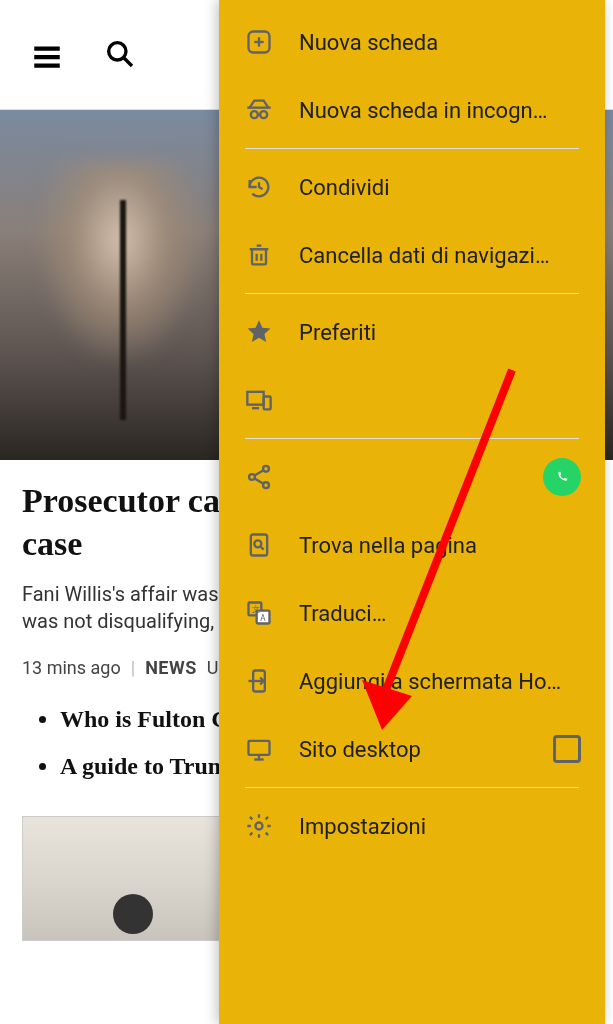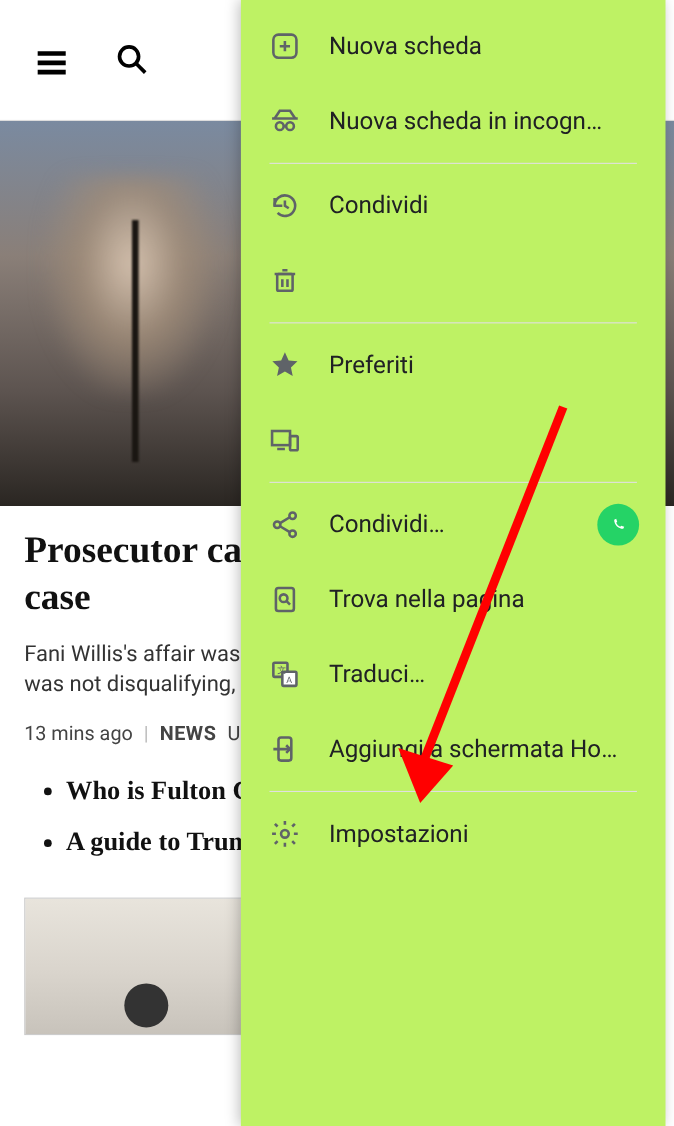--- a/index.html
+++ b/index.html
@@ -81,21 +81,21 @@
     background:#333; border-radius:50%;
   }
 
   
   .menu {
     position: absolute;
     top: 0;
     left: 219px;
     right: 8px;
     bottom: 0;
-    background: #bef264;
+    background: #eab308;
     box-shadow: -2px 0 12px rgba(0,0,0,0.25);
     padding: 8px 0 0;
     overflow: hidden;
   }
   .menu-item {
     display: flex;
     align-items: center;
     gap: 26px;
     padding: 20px 26px;
     font-size: 22px;
@@ -210,20 +210,21 @@
     <div class="menu-item">
       <span class="mi-icon">
         <svg viewBox="0 0 24 24" width="28" height="28">
           <rect x="6" y="7" width="12" height="13" rx="1" stroke="currentColor" stroke-width="2" fill="none"></rect>
           <line x1="4" y1="7" x2="20" y2="7" stroke="currentColor" stroke-width="2" fill="none"></line>
           <line x1="10" y1="4" x2="14" y2="4" stroke="currentColor" stroke-width="2" fill="none"></line>
           <line x1="10" y1="11" x2="10" y2="17" stroke="currentColor" stroke-width="2" fill="none"></line>
           <line x1="14" y1="11" x2="14" y2="17" stroke="currentColor" stroke-width="2" fill="none"></line>
         </svg>
       </span>
+      <span class="txt">Cancella dati di navigazi…</span>
     </div>
     <div class="menu-divider"></div>
     <div class="menu-item">
       <span class="mi-icon">
         <svg viewBox="0 0 24 24" width="28" height="28">
           <path d="M12 2l2.9 6.3 6.9.7-5.1 4.7 1.4 6.8L12 17l-6.1 3.5 1.4-6.8L2.2 9l6.9-.7z" fill="currentColor"></path>
         </svg>
       </span>
       <span class="txt">Preferiti</span>
     </div>
@@ -240,21 +241,20 @@
     <div class="menu-item">
       <span class="mi-icon">
         <svg viewBox="0 0 24 24" width="28" height="28">
           <circle cx="18" cy="5" r="2.5" stroke="currentColor" stroke-width="2" fill="none"></circle>
           <circle cx="6" cy="12" r="2.5" stroke="currentColor" stroke-width="2" fill="none"></circle>
           <circle cx="18" cy="19" r="2.5" stroke="currentColor" stroke-width="2" fill="none"></circle>
           <line x1="8.2" y1="10.8" x2="15.8" y2="6.2" stroke="currentColor" stroke-width="2" fill="none"></line>
           <line x1="8.2" y1="13.2" x2="15.8" y2="17.8" stroke="currentColor" stroke-width="2" fill="none"></line>
         </svg>
       </span>
-      <span class="txt">Condividi…</span>
       <span class="whatsapp-badge">
         <svg viewBox="0 0 24 24" width="22" height="22">
           <path d="M12 2a10 10 0 0 0-8.7 15l-1.1 4 4.1-1.1A10 10 0 1 0 12 2z" fill="#fff" opacity="0"></path>
           <path d="M8 7c0 5 4 9 9 9l1-2-3-1-1 1c-2-1-3-2-4-4l1-1-1-3z" fill="#fff"></path>
         </svg>
       </span>
     </div>
     <div class="menu-item">
       <span class="mi-icon">
         <svg viewBox="0 0 24 24" width="28" height="28">
@@ -279,20 +279,31 @@
     <div class="menu-item">
       <span class="mi-icon">
         <svg viewBox="0 0 24 24" width="28" height="28">
           <rect x="7" y="3" width="10" height="18" rx="2" stroke="currentColor" stroke-width="2" fill="none"></rect>
           <polyline points="13,9 16,12 13,15" stroke="currentColor" stroke-width="2" fill="none"></polyline>
           <line x1="3" y1="12" x2="16" y2="12" stroke="currentColor" stroke-width="2" fill="none"></line>
         </svg>
       </span>
       <span class="txt">Aggiungi a schermata Ho…</span>
     </div>
+    <div class="menu-item">
+      <span class="mi-icon">
+        <svg viewBox="0 0 24 24" width="28" height="28">
+          <rect x="3" y="5" width="18" height="12" rx="1" stroke="currentColor" stroke-width="2" fill="none"></rect>
+          <line x1="8" y1="21" x2="16" y2="21" stroke="currentColor" stroke-width="2" fill="none"></line>
+          <line x1="12" y1="17" x2="12" y2="21" stroke="currentColor" stroke-width="2" fill="none"></line>
+        </svg>
+      </span>
+      <span class="txt">Sito desktop</span>
+      <span class="checkbox-slot"></span>
+    </div>
     <div class="menu-divider"></div>
     <div class="menu-item">
       <span class="mi-icon">
         <svg viewBox="0 0 24 24" width="28" height="28">
           <circle cx="12" cy="12" r="3" stroke="currentColor" stroke-width="2" fill="none"></circle>
           <path d="M12 2v3M12 19v3M4.2 4.2l2.1 2.1M17.7 17.7l2.1 2.1M2 12h3M19 12h3M4.2 19.8l2.1-2.1M17.7 6.3l2.1-2.1" stroke="currentColor" stroke-width="2" fill="none"></path>
         </svg>
       </span>
       <span class="txt">Impostazioni</span>
     </div>

